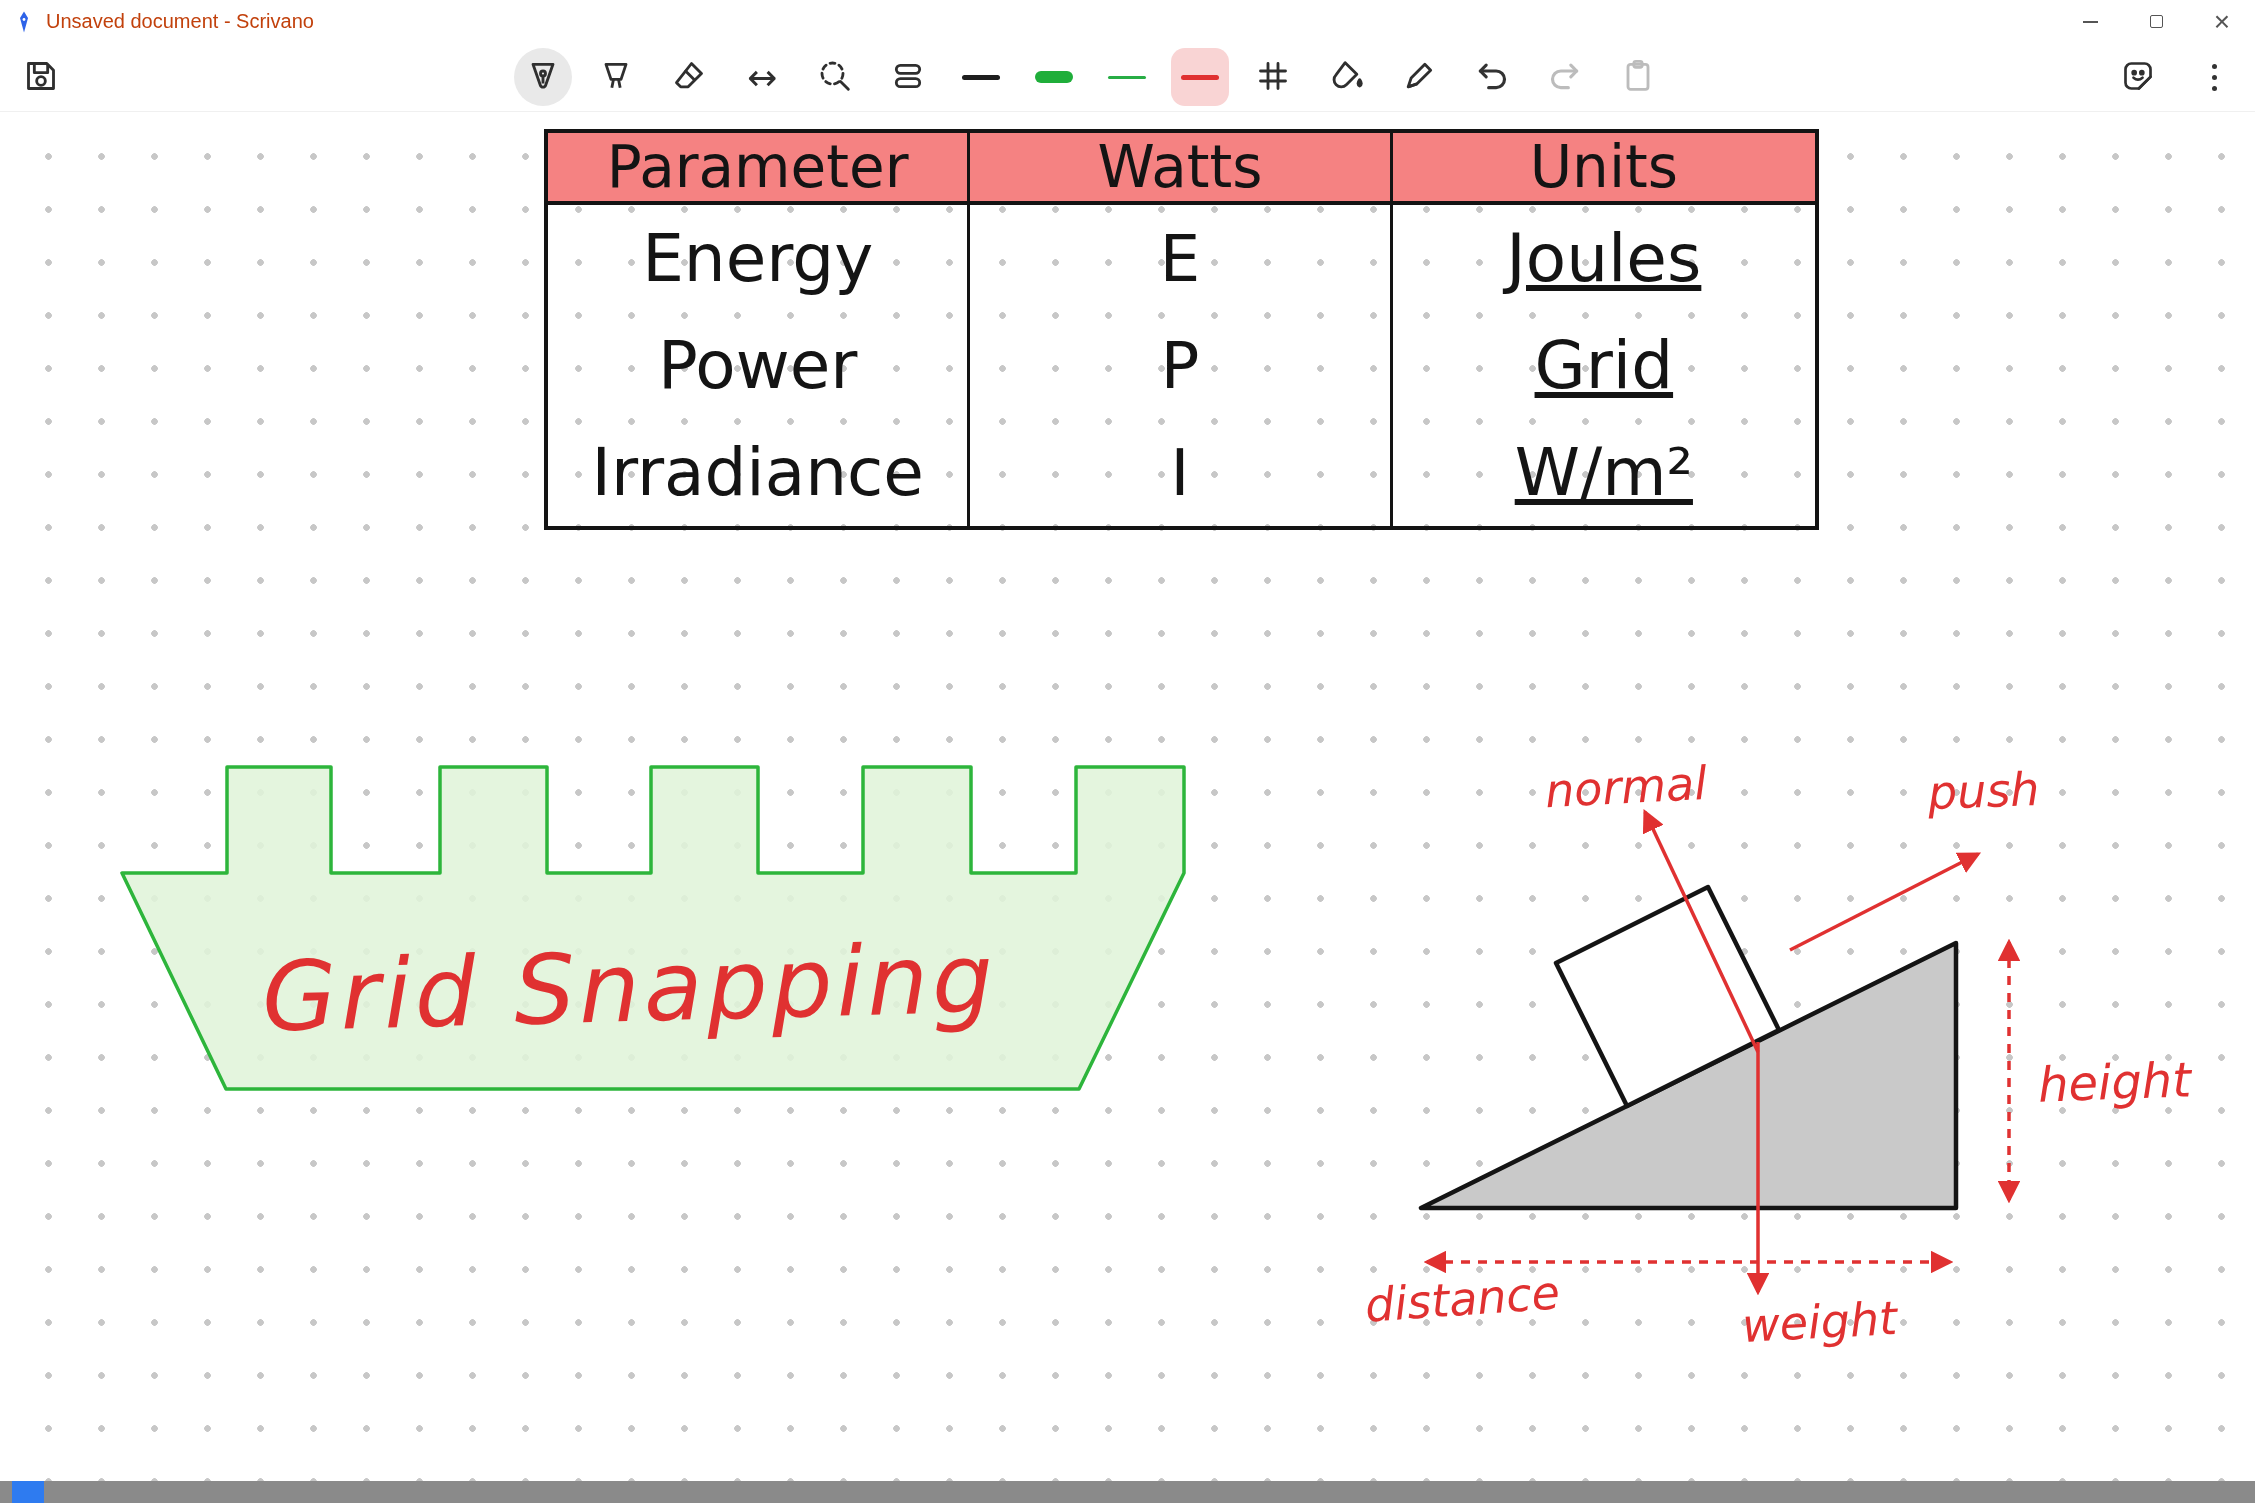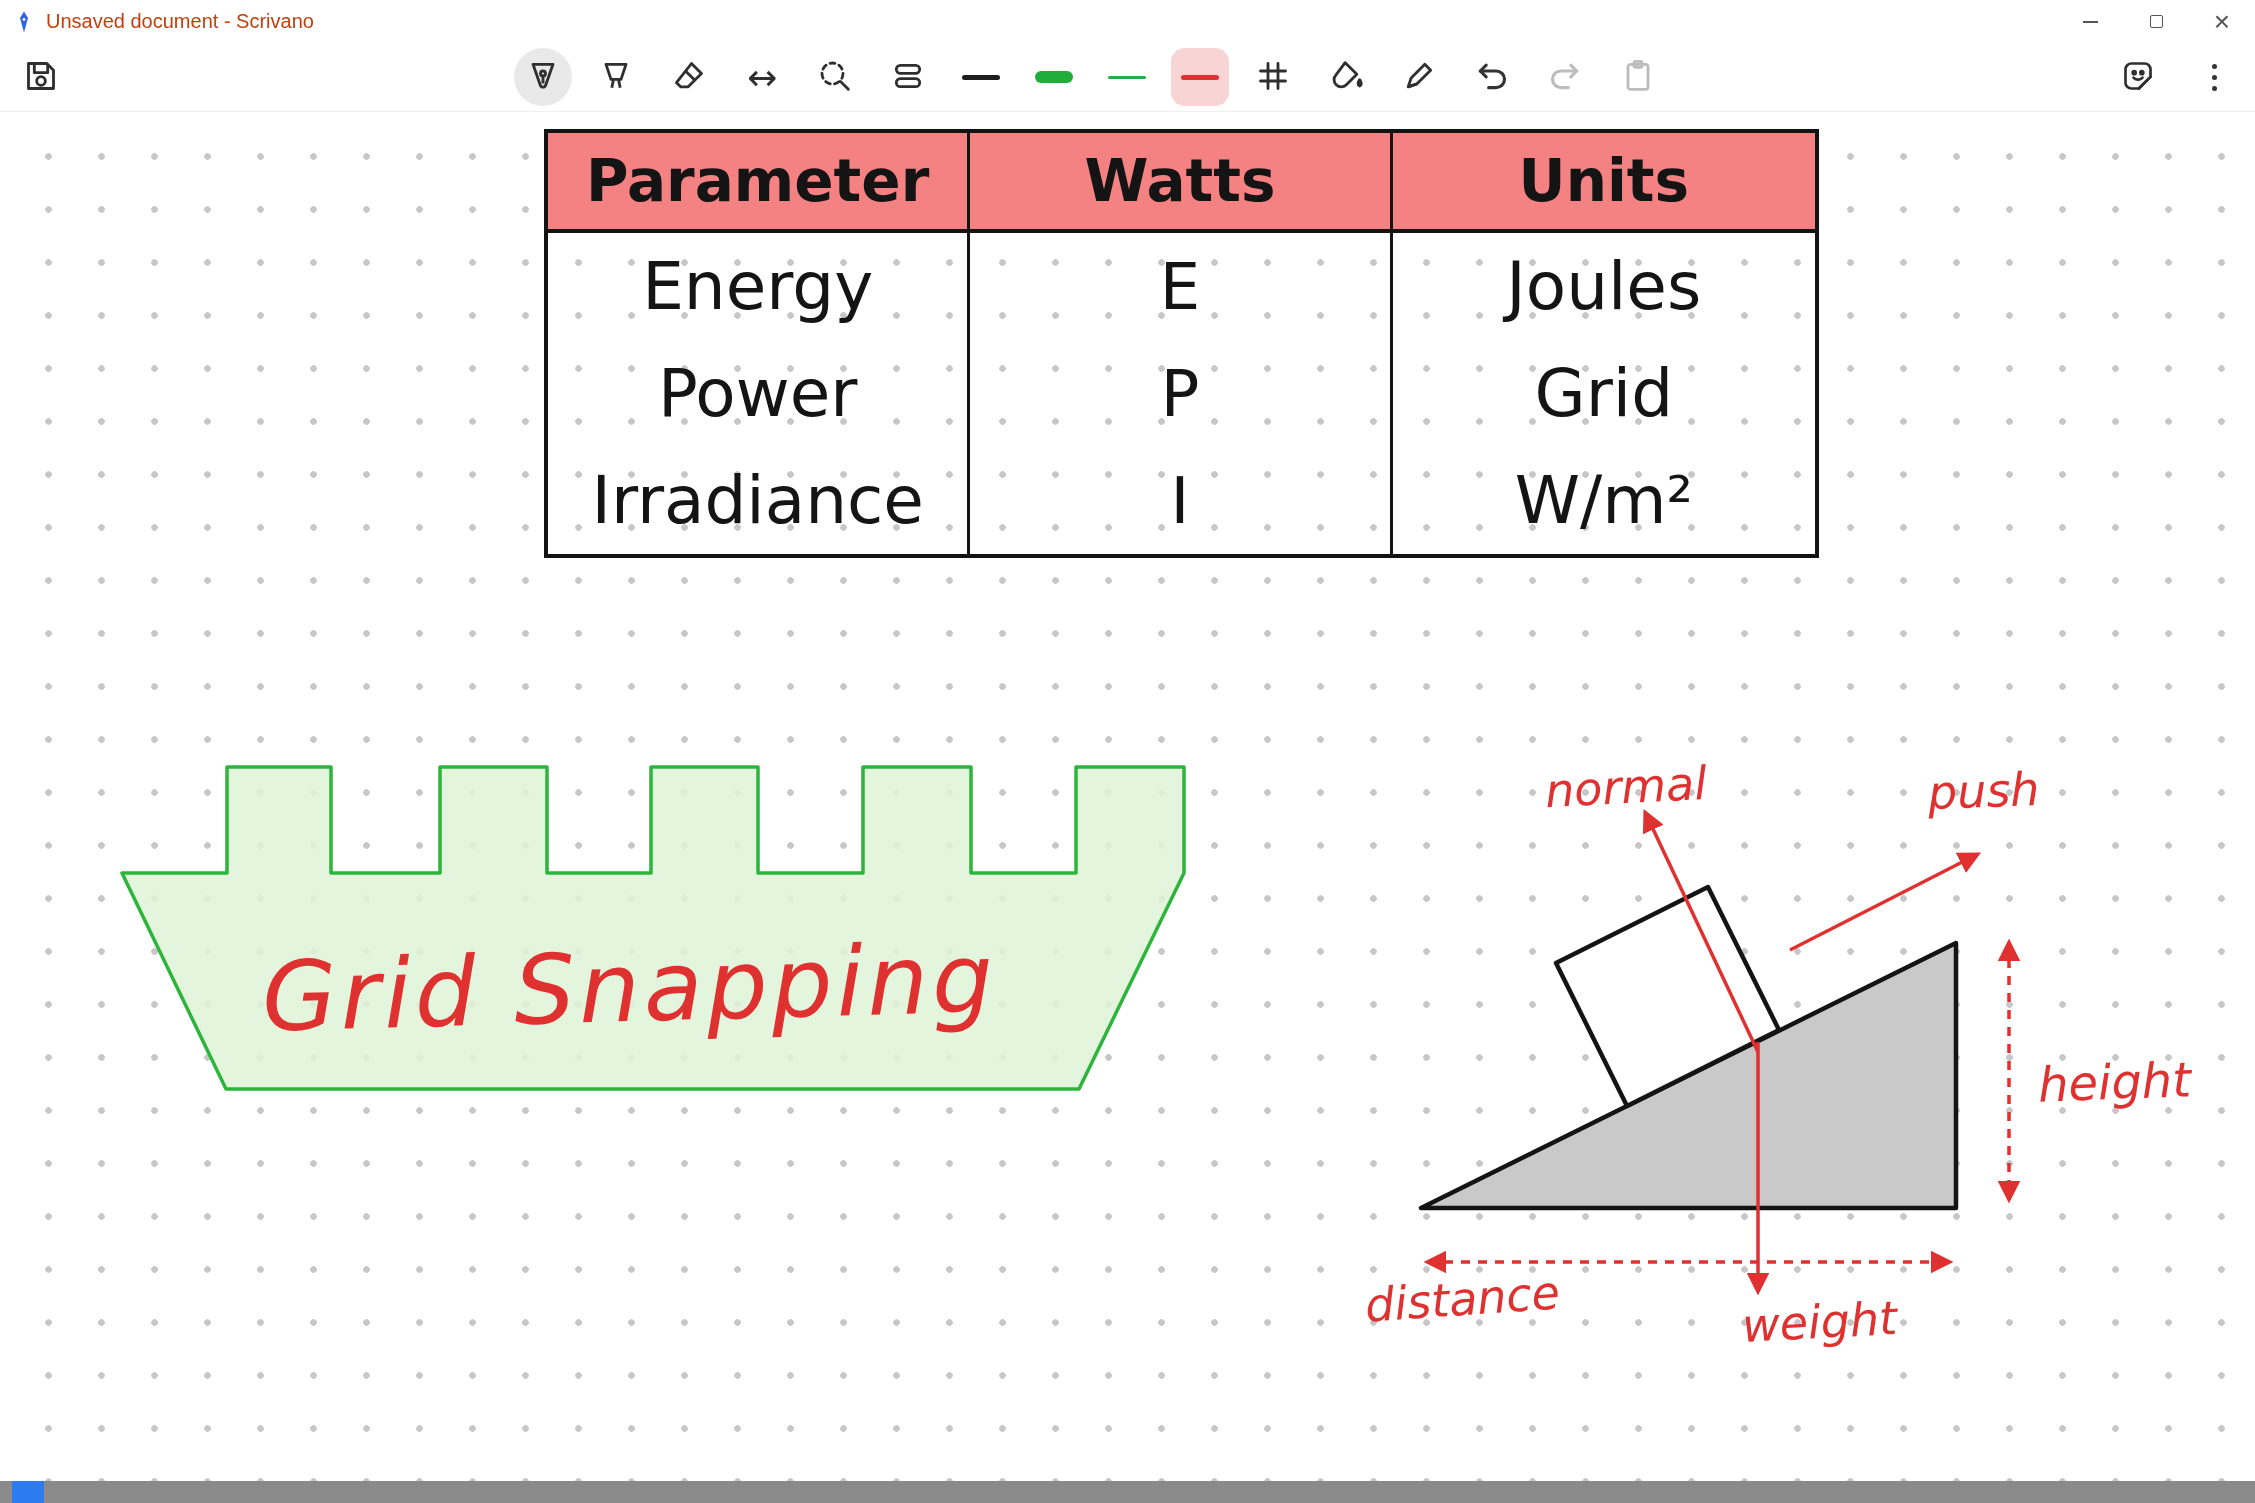--- a/index.html
+++ b/index.html
@@ -40,28 +40,28 @@
   
   .canvas{position:absolute;top:112px;left:0;width:2255px;height:1369px;background:#fff;
     background-image:radial-gradient(circle,#c7c7c7 3px,transparent 3.6px);
     background-size:53px 53px;background-position:22px 18px;}
   .draw-layer{position:absolute;left:0;top:0;pointer-events:none;}
 
   
   .ht{position:absolute;left:544px;top:17px;width:1275px;border:4px solid #131313;}
   .ht-head{display:grid;grid-template-columns:1fr 1fr 1fr;}
   .ht-head .th{background:#f58282;border-bottom:4px solid #131313;border-right:3px solid #131313;
-    height:100px;display:flex;align-items:center;justify-content:center;
-    font-family:"DejaVu Sans", sans-serif;font-weight:bold;font-size:58px;color:#141414;}
+    height:72px;display:flex;align-items:center;justify-content:center;
+    font-family:"DejaVu Sans", sans-serif;font-weight:normal;font-size:58px;color:#141414;}
   .ht-head .th:last-child{border-right:none;}
   .ht-body{display:grid;grid-template-columns:1fr 1fr 1fr;grid-auto-rows:107px;}
   .ht-body .td{border-right:3px solid #131313;display:flex;align-items:center;justify-content:center;
     font-family:"DejaVu Sans", sans-serif;font-size:66px;color:#141414;}
   .ht-body .td.sym{font-size:64px;}
-  .ht-body .td:nth-child(3n){border-right:none;}
+  .ht-body .td:nth-child(3n){border-right:none;text-decoration:underline;}
 
   
   .hand{position:absolute;color:#e03131;font-family:"DejaVu Sans", sans-serif;
     font-style:italic;white-space:nowrap;}
   .lbl-grid-snapping{left:262px;top:820px;font-size:96px;transform:rotate(-1.5deg);letter-spacing:4px;}
   .lbl-normal{left:1545px;top:648px;font-size:46px;transform:rotate(-3deg);}
   .lbl-push{left:1928px;top:652px;font-size:46px;transform:rotate(-2deg);}
   .lbl-weight{left:1742px;top:1183px;font-size:46px;transform:rotate(-3deg);}
   .lbl-height{left:2038px;top:942px;font-size:48px;transform:rotate(-2deg);}
   .lbl-distance{left:1365px;top:1160px;font-size:46px;transform:rotate(-4deg);}

